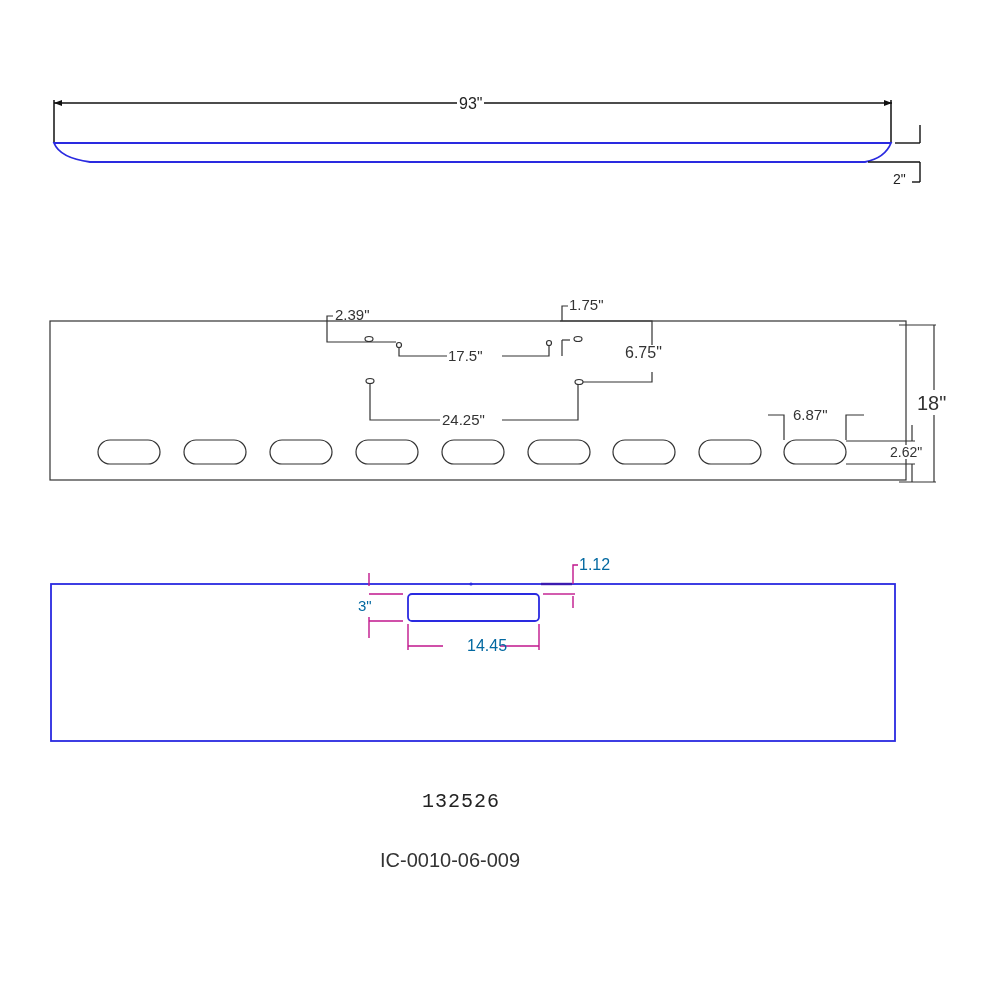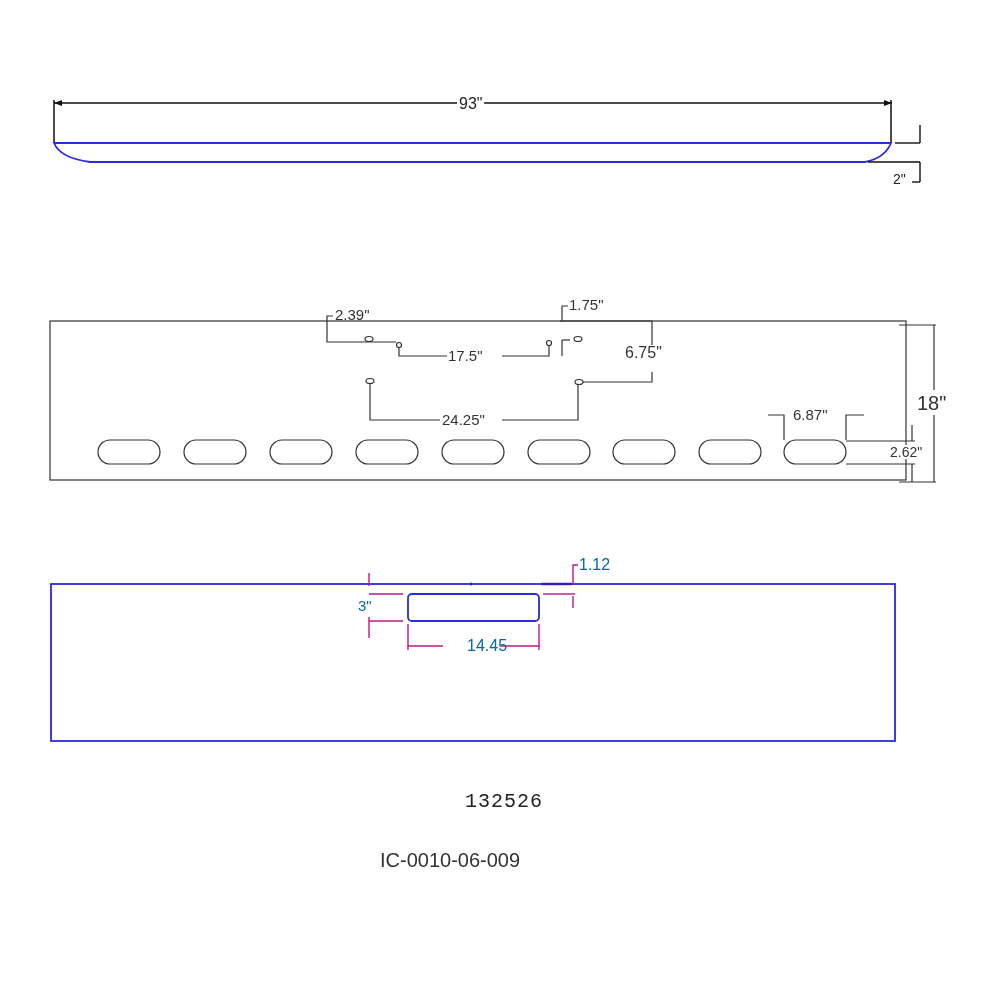--- a/index.html
+++ b/index.html
@@ -112,15 +112,15 @@
   <span class="lbl gry" style="left:625px;top:345px;font-size:16px;background:#fff;">6.75"</span>
   <span class="lbl gry" style="left:442px;top:412px;font-size:15px;">24.25"</span>
   <span class="lbl gry" style="left:793px;top:407px;font-size:15px;">6.87"</span>
   <span class="lbl gry" style="left:917px;top:393px;font-size:20px;">18"</span>
   <span class="lbl gry" style="left:890px;top:445px;font-size:14px;background:#fff;">2.62"</span>
 
   <span class="lbl mag" style="left:358px;top:598px;font-size:15px;">3"</span>
   <span class="lbl mag" style="left:445px;top:638px;font-size:16px;margin-left:22px;">14.45</span>
   <span class="lbl mag" style="left:579px;top:557px;font-size:16px;">1.12</span>
 
-  <span class="lbl blk mono" style="left:422px;top:792px;font-size:20px;letter-spacing:1px;margin-left:43px;">132526</span>
+  <span class="lbl blk mono" style="left:422px;top:792px;font-size:20px;letter-spacing:1px;">132526</span>
   <span class="lbl gry" style="left:380px;top:850px;font-size:20px;text-align:center;">IC-0010-06-009</span>
 </div>
 
 </body></html>

